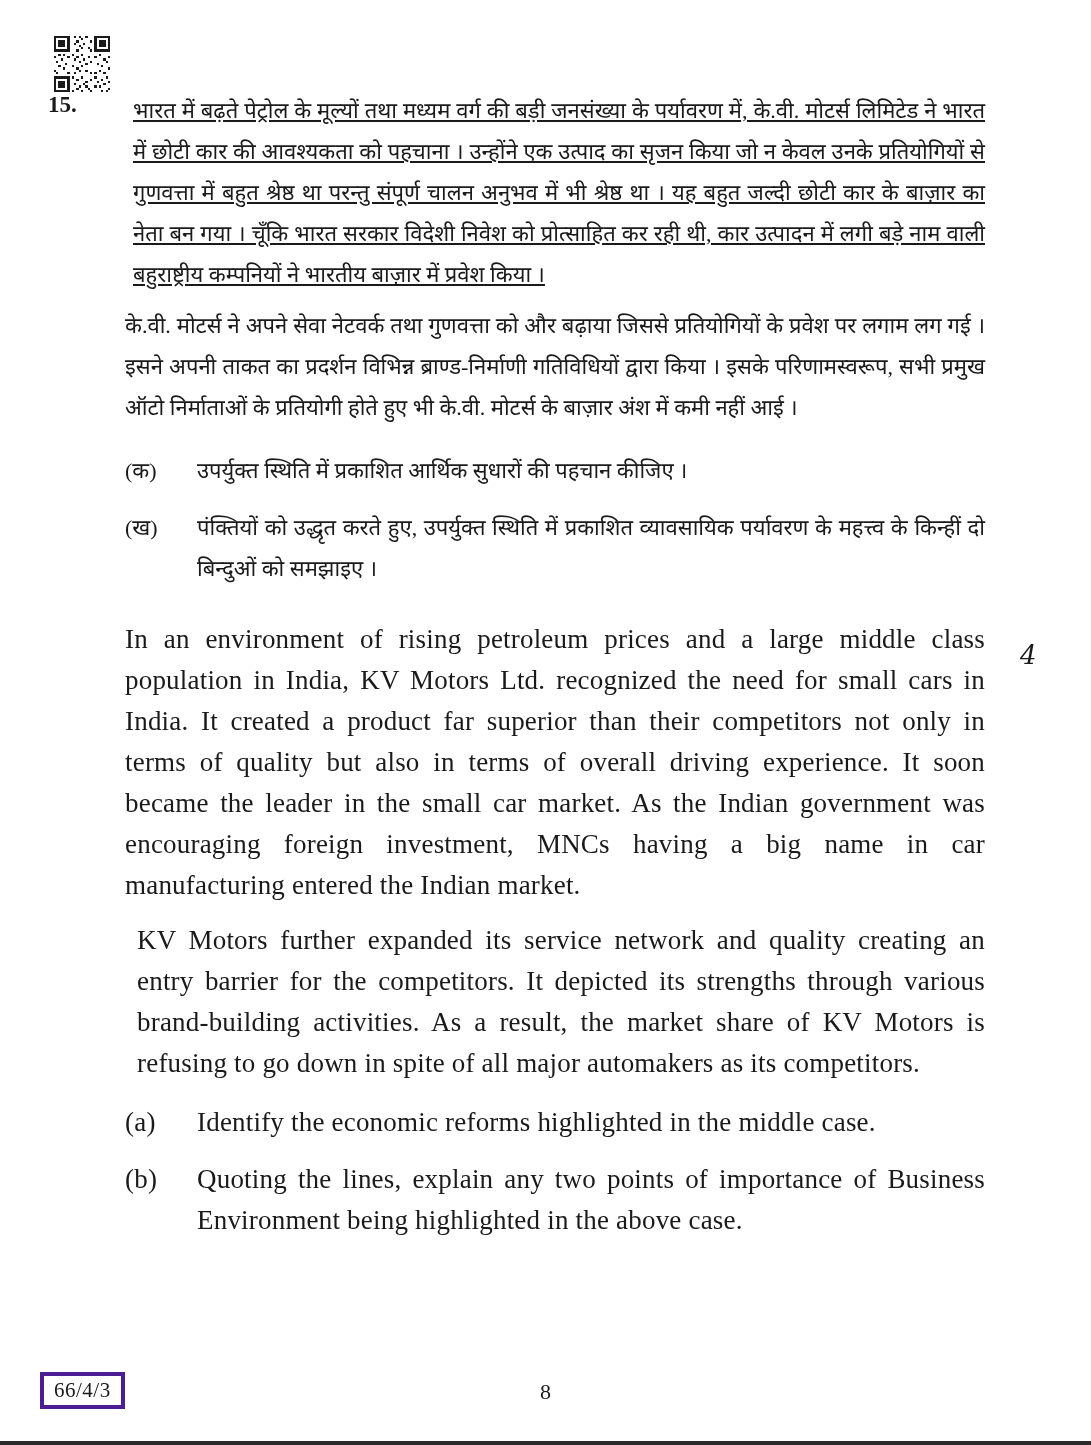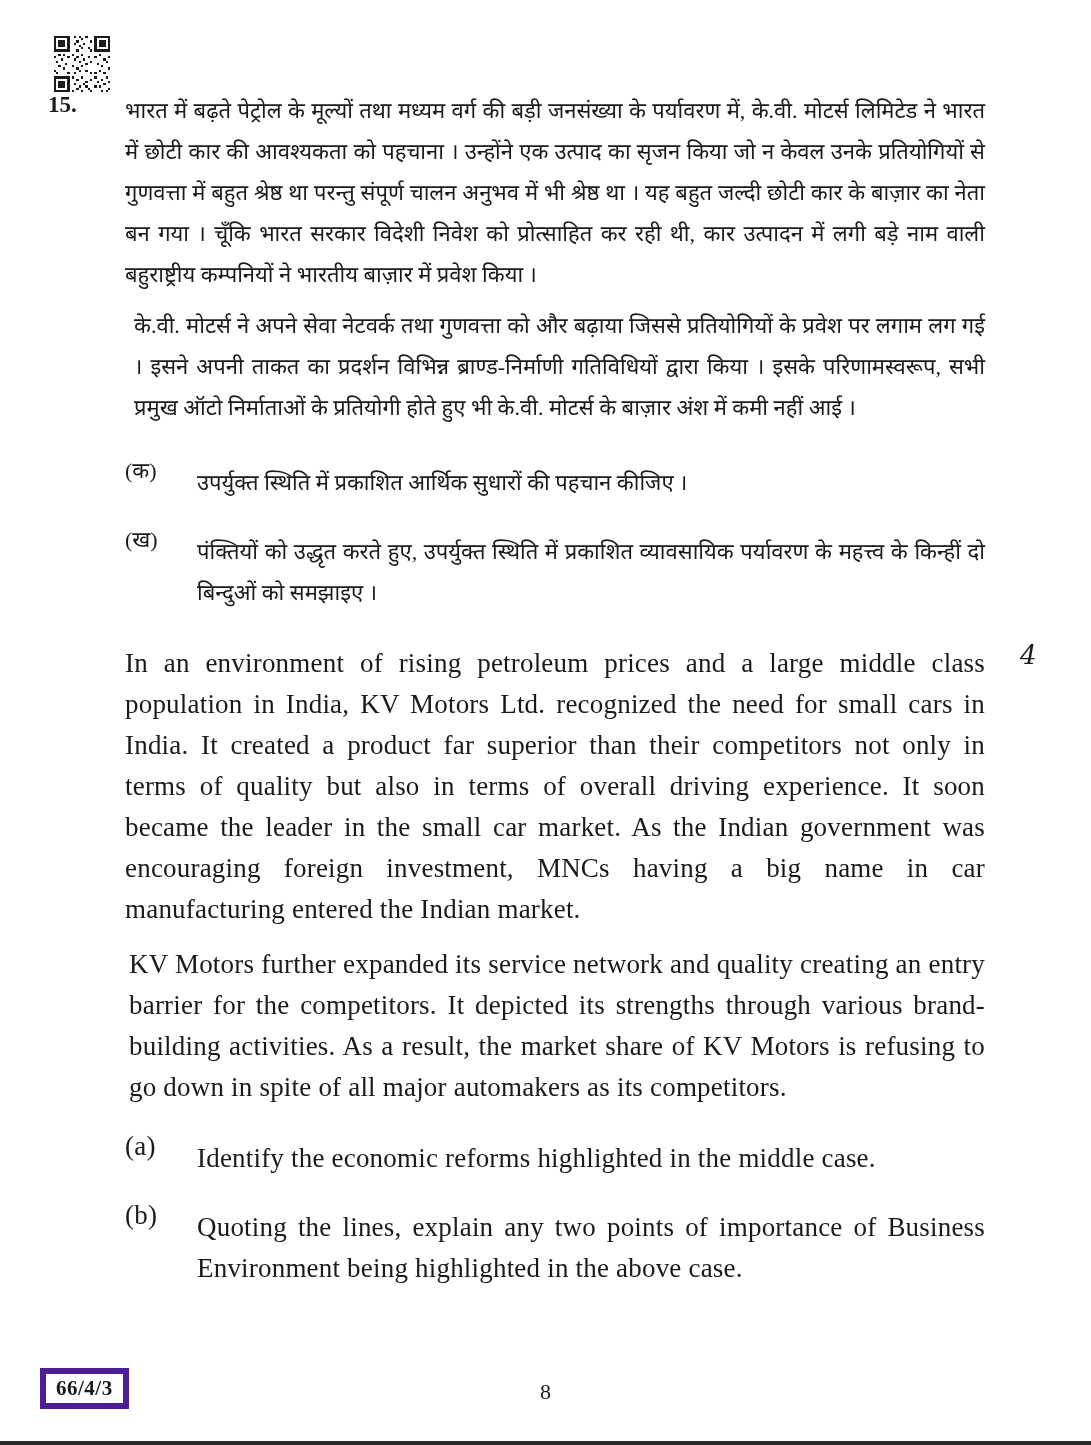--- a/index.html
+++ b/index.html
@@ -31,55 +31,55 @@
     position: absolute;
     left: 125px;
     top: 90px;
     width: 860px;
   }
   .hindi {
     font-size: 22px;
     line-height: 41px;
     text-align: justify;
   }
-  p.h1 { margin: 0 0 10px 0; }
-  p.h2 { margin: 0 0 22px 9px; }
+  p.h1 { margin: 0 0 10px 8px; text-decoration: underline; }
+  p.h2 { margin: 0 0 22px 0; }
   .subq {
     display: flex;
     margin: 0 0 16px 0;
   }
   .subq .lbl { flex: 0 0 72px; }
-  .subq .txt { flex: 1; text-align: justify; margin-top: 12px; }
+  .subq .txt { flex: 1; text-align: justify; }
   .subq.last { margin-bottom: 0; }
   .english {
     font-size: 27px;
     line-height: 41px;
     letter-spacing: 0.2px;
     text-align: justify;
   }
   .eng-section { margin-top: 30px; }
   p.e1 { margin: 0 0 14px 0; }
-  p.e2 { margin: 0 0 18px 4px; }
+  p.e2 { margin: 0 0 18px 12px; }
   .subq-en { margin-bottom: 16px; }
   .marks {
     position: absolute;
     left: 1020px;
     top: 640px;
     font-size: 26px;
     font-style: italic;
     font-family: "DejaVu Serif", "Liberation Serif", serif;
   }
   .footer-code {
     position: absolute;
     left: 40px;
     bottom: 36px;
-    border: 6px solid #4c1d95;
+    border: 4px solid #4c1d95;
     padding: 2px 10px;
     font-size: 21px;
-    font-weight: bold;
+    font-weight: normal;
     letter-spacing: 0.5px;
   }
   .footer-page {
     position: absolute;
     left: 0;
     right: 0;
     bottom: 40px;
     text-align: center;
     font-size: 22px;
   }

